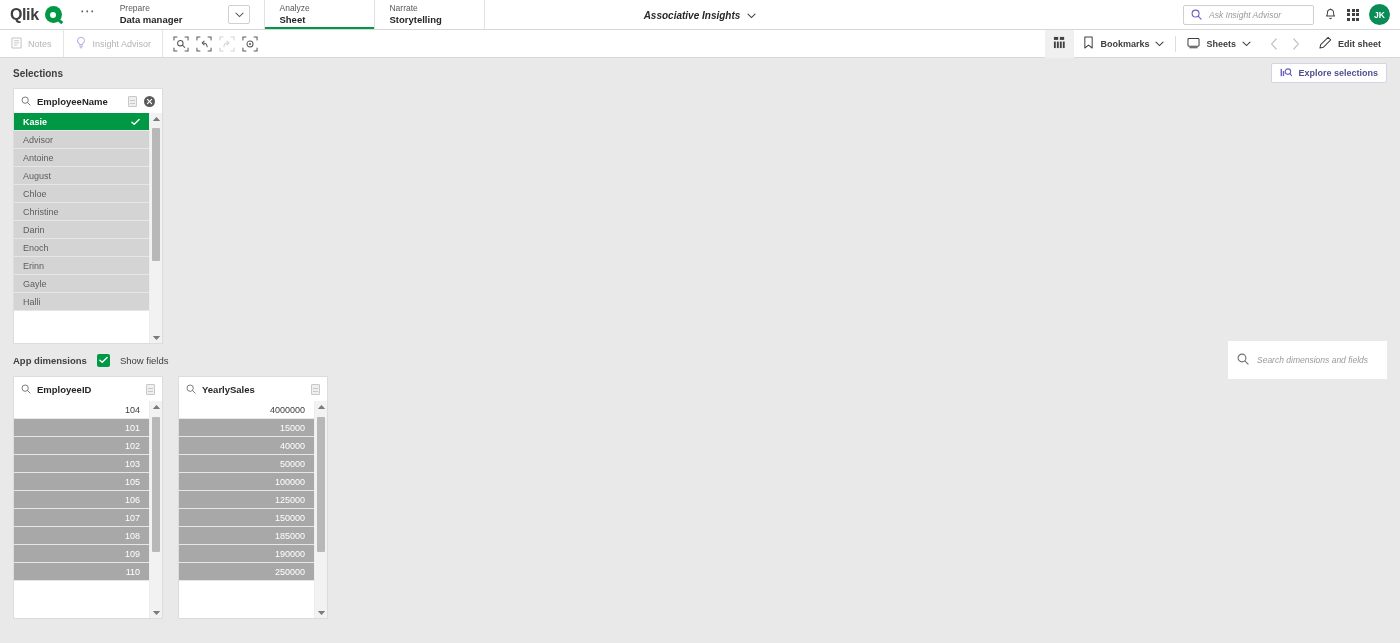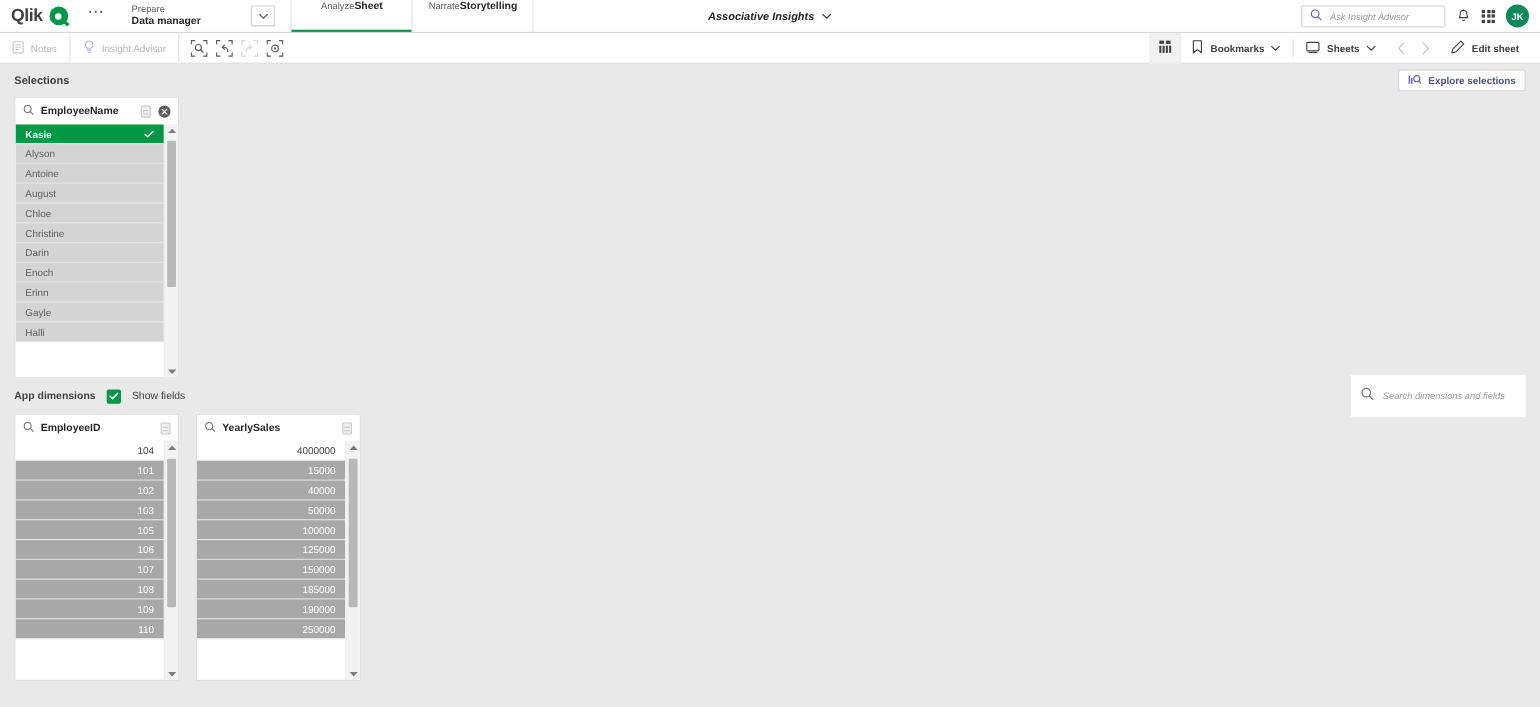--- a/index.html
+++ b/index.html
@@ -29,21 +29,21 @@
   .brand-q::before {
     content: ""; position: absolute; width: 5px; height: 2.5px; background: #009845;
     right: -1px; bottom: 1px; transform: rotate(40deg);
   }
   .dots-menu {
     display: flex; align-items: center; padding: 0 10px; color: #595959;
     font-size: 15px; letter-spacing: 1px; cursor: pointer; line-height: 1;
     padding-bottom: 8px;
   }
   .navsec {
-    display: flex; flex-direction: row; justify-content: center;
+    display: flex; flex-direction: column; justify-content: center;
     padding: 0 14px; min-width: 110px; border-right: 1px solid #e1e1e1;
     position: relative; cursor: pointer;
   }
   .navsec .kicker { font-size: 8.5px; color: #595959; line-height: 11px; }
   .navsec .main { font-size: 9.5px; font-weight: 700; color: #262626; line-height: 12px; }
   .navsec.active::after {
     content: ""; position: absolute; left: 0; right: 0; bottom: 0;
     height: 2px; background: #009845;
   }
   .nav-caret {
@@ -444,21 +444,21 @@
       <div class="lb-list">
           <div class="lb-item state-selected">
             <span>Kasie</span>
             <span class="lb-check">
               <svg width="9" height="8" viewBox="0 0 10 8">
                 <path d="M1 4.2L3.6 6.6L9 1.2" stroke="#fff" stroke-width="1.5" fill="none" stroke-linecap="round" stroke-linejoin="round"></path>
               </svg>
             </span>
           </div>
           <div class="lb-item state-alt">
-            <span>Alyson</span>
+            <span>Advisor</span>
           </div>
           <div class="lb-item state-alt">
             <span>Antoine</span>
           </div>
           <div class="lb-item state-alt">
             <span>August</span>
           </div>
           <div class="lb-item state-alt">
             <span>Chloe</span>
           </div>

